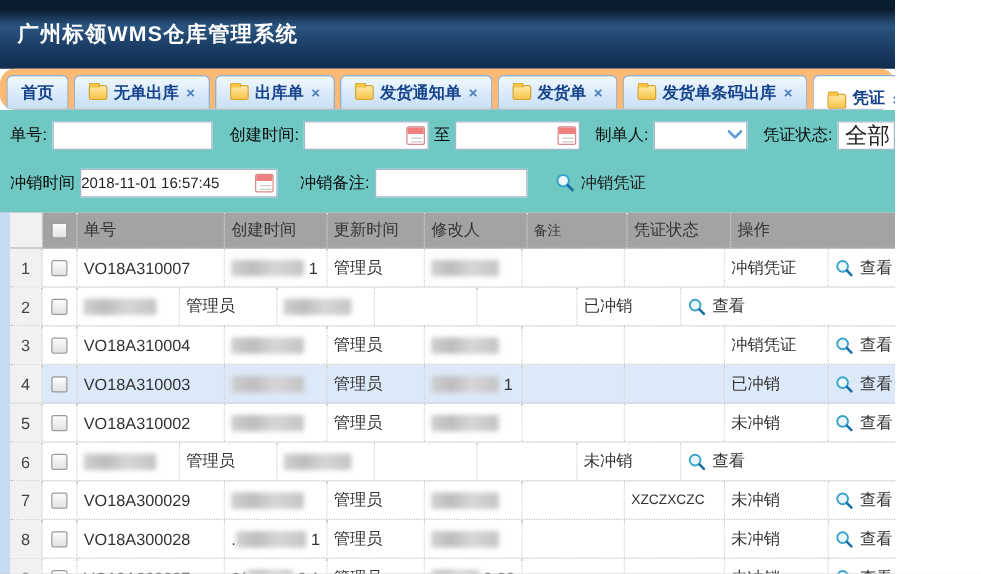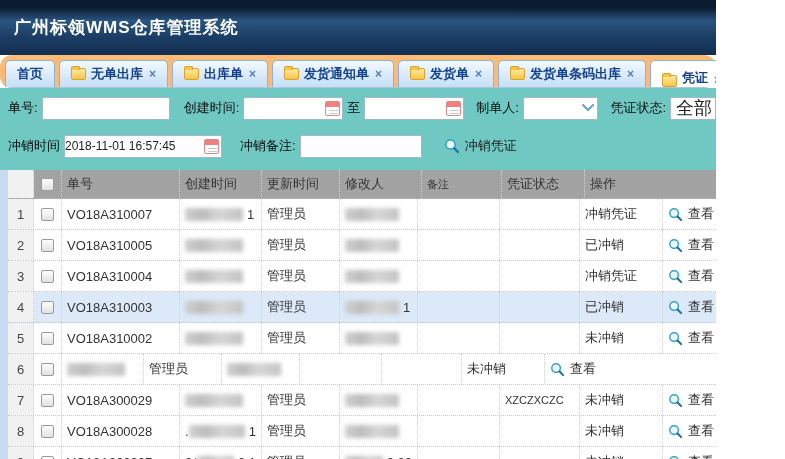--- a/index.html
+++ b/index.html
@@ -214,21 +214,20 @@
         <span class="view-label">查看</span>
       </span>
     </div>
   </div>
 
   <div class="g-row">
     <div class="cell c-num">2</div>
     <div class="cell c-chk">
             <span class="chk"></span>
           </div>
-    <div class="cell c-order">VO18A310005</div>
     <div class="cell c-created">
       <span class="frag f-pre"></span>
       <span class="blur-block bb-c"></span>
       <span class="frag f-suf"></span>
     </div>
     <div class="cell c-creator">管理员</div>
     <div class="cell c-updated">
       <span class="blur-block bb-u"></span>
       <span class="frag u-suf"></span>
     </div>

